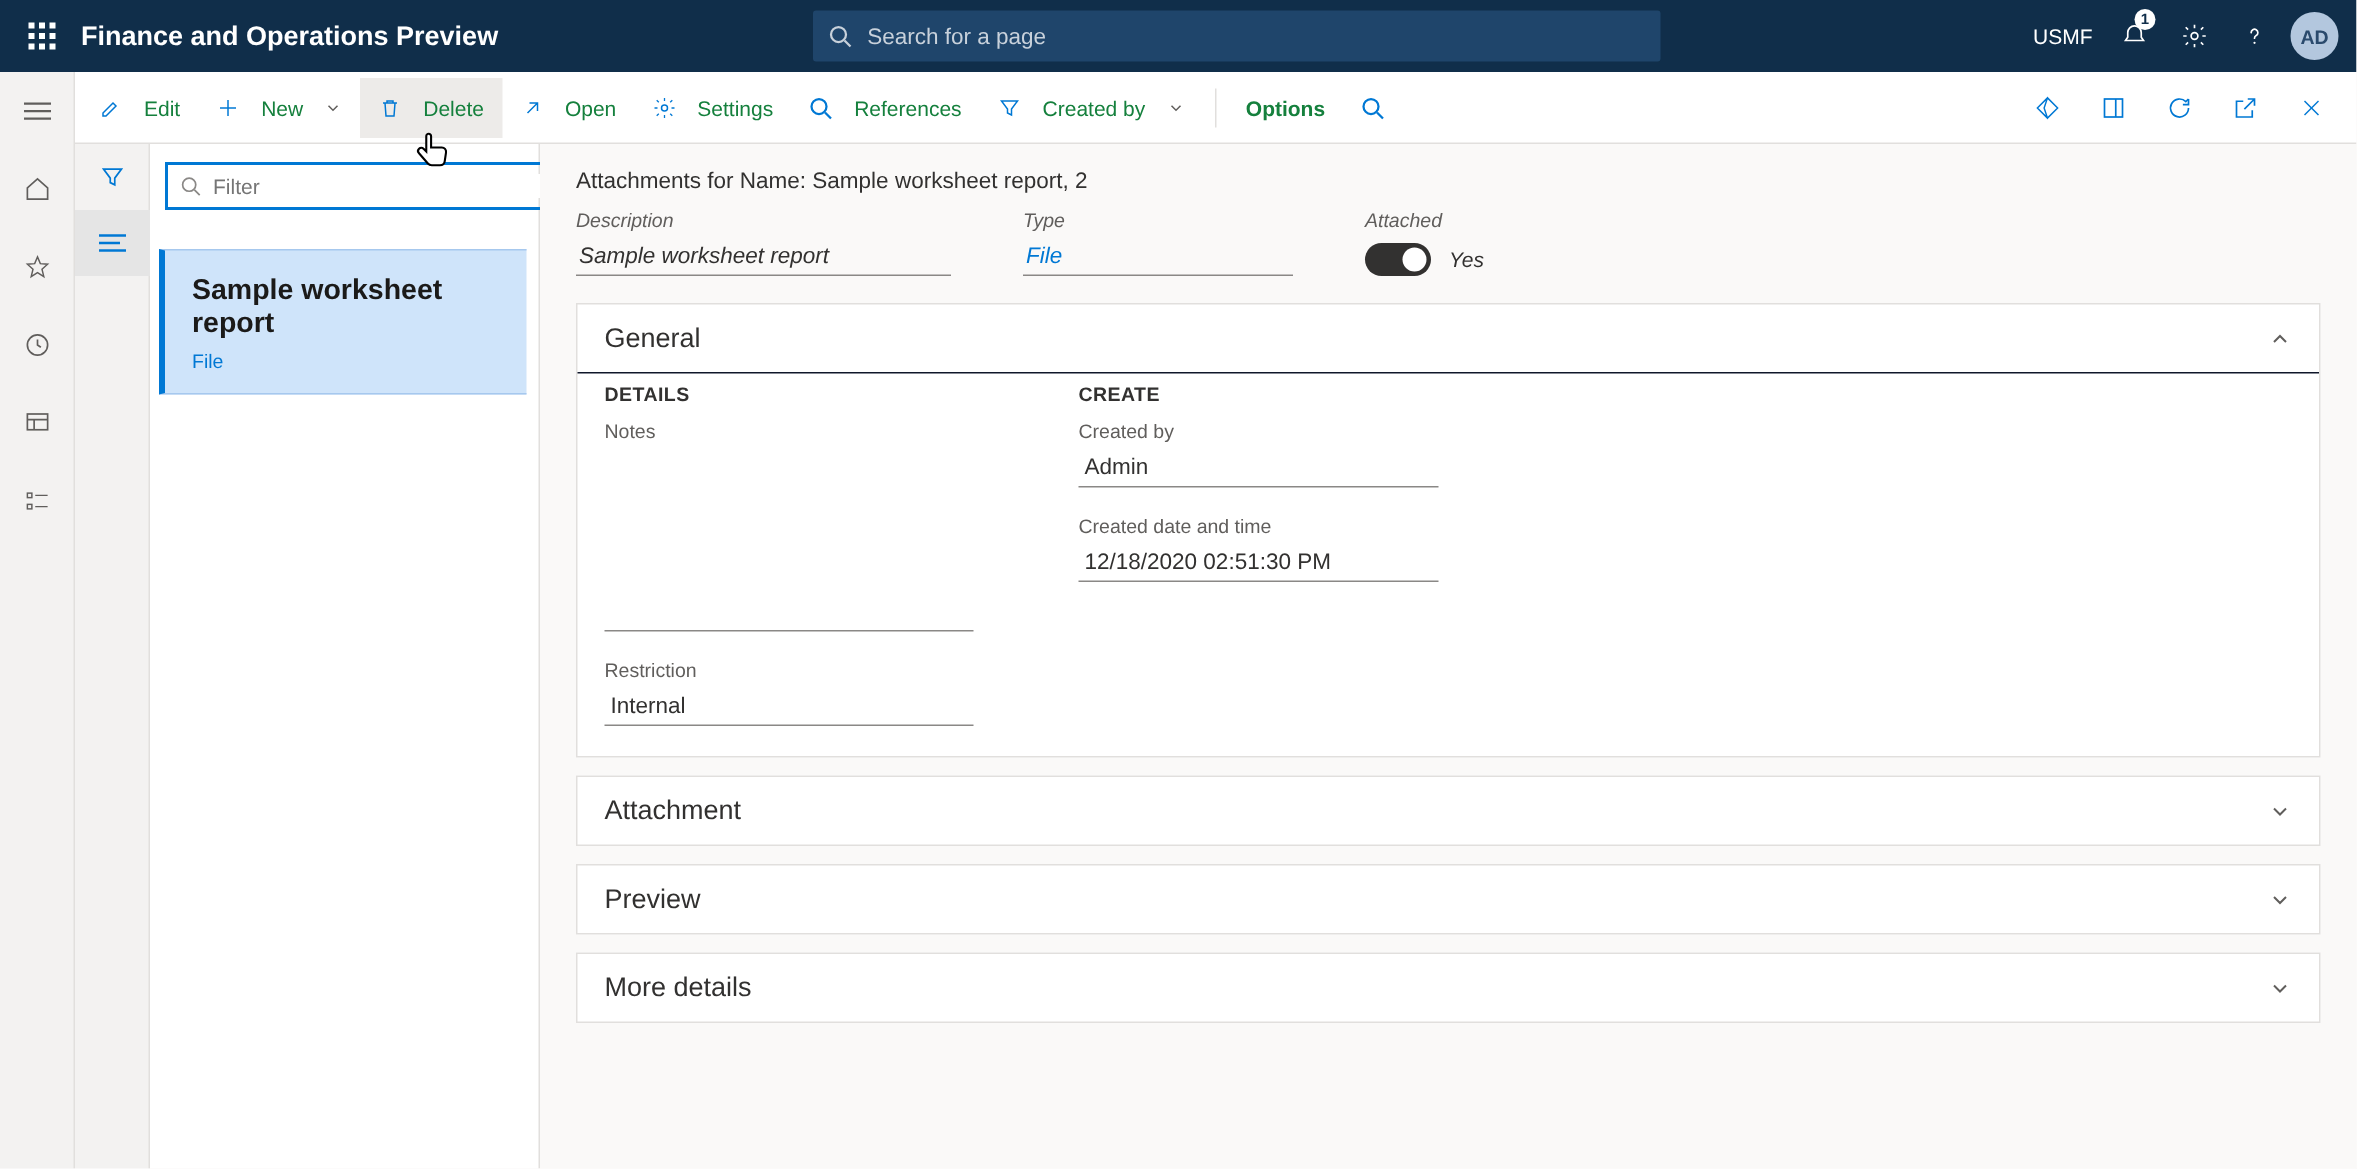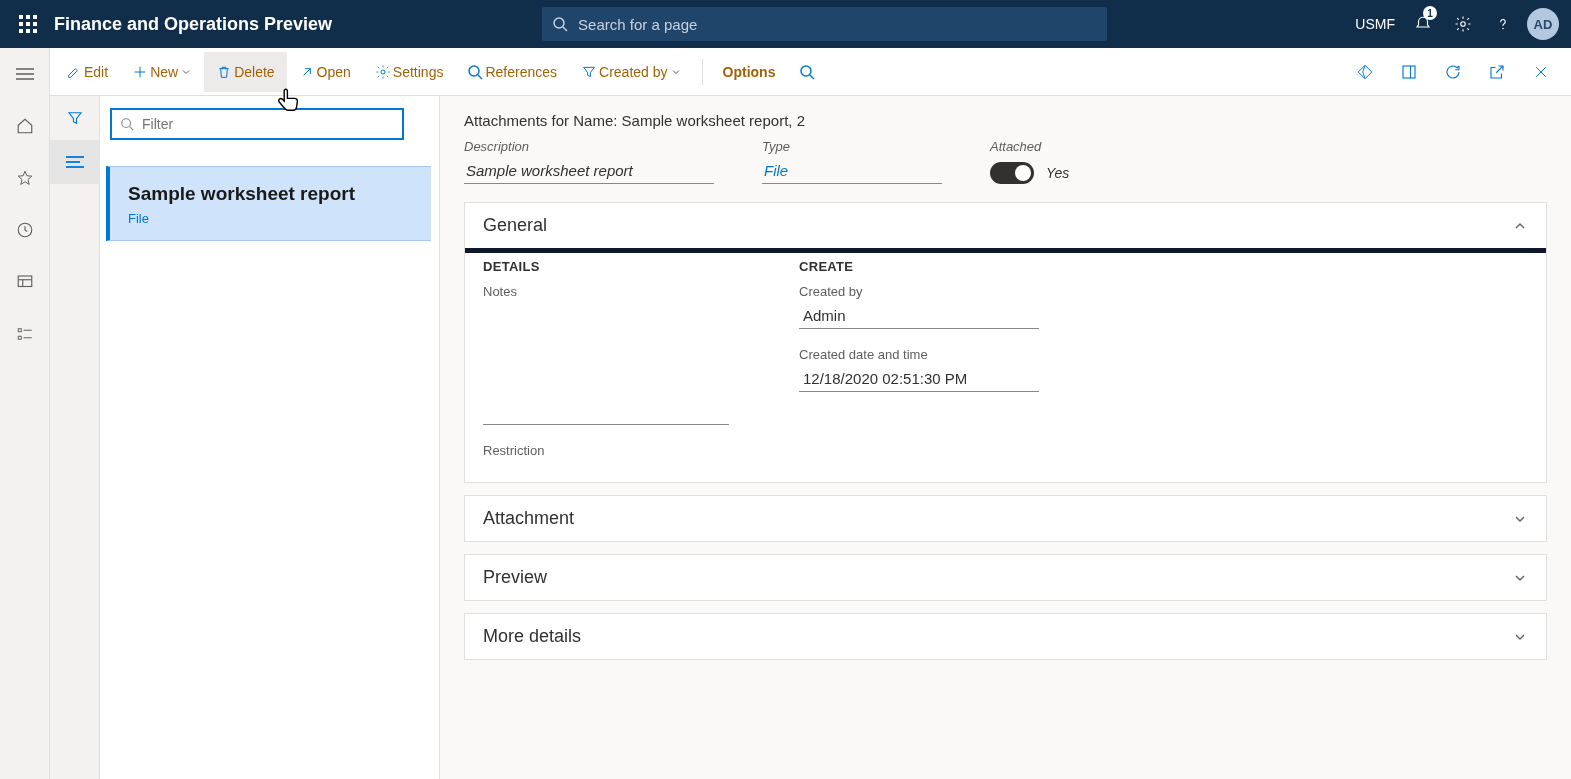--- a/index.html
+++ b/index.html
@@ -52,40 +52,40 @@
   
   
   .actionbar {
     height: 48px;
     border-bottom:1px solid #e1dfdd;
     display:flex; align-items:center;
     padding: 0 8px 0 4px;
     background:#fff;
   }
   .action-btn {
-    display:flex; align-items:center; gap:2px;
+    display:flex; align-items:center; gap:14px;
     padding: 6px 12px;
     cursor:pointer;
-    color:#a16207;
+    color:#15803d;
     height:40px;
   }
   .action-btn.hover { background:#edebe9; }
   .action-btn svg { color:#0078d4; }
   .action-sep { width:1px; height:26px; background:#e1dfdd; margin:0 8px;}
   .action-right { margin-left:auto; display:flex; align-items:center;}
   .action-right .icon-btn { width:44px;height:40px;display:flex;align-items:center;justify-content:center;cursor:pointer;color:#0078d4;}
   .action-btn.options { font-weight:600; }
 
   
   .content-row { flex:1; display:flex; }
   .subrail { width:50px; background:#f3f2f1; border-right:1px solid #e1dfdd;display:flex;flex-direction:column;align-items:center;}
   .subrail .sub-btn { width:50px;height:44px;display:flex;align-items:center;justify-content:center;cursor:pointer;}
   .subrail .sub-btn.active { background:#e5e5e5; }
 
-  .listcol { width:340px; border-right:1px solid #e1dfdd; background:#fff; padding:12px 8px 0 6px;}
+  .listcol { width:260px; border-right:1px solid #e1dfdd; background:#fff; padding:12px 8px 0 6px;}
   .filterbox {
     width: 294px; height:32px; border:2px solid #0078d4;
     display:flex; align-items:center; padding:0 8px; gap:8px;
     margin-left:4px;
   }
   .filterbox input { border:none; outline:none; flex:1; font-size:14px; }
   .list-item {
     margin-top: 26px;
     background:#cfe4fa;
     border-left:4px solid #0078d4;
@@ -113,21 +113,21 @@
   .toggle .knob { position:absolute; top:3px; right:3px; width:16px;height:16px;border-radius:50%;background:#fff;}
   
   .panel {
     background:#fff; border:1px solid #e1dfdd; margin-bottom:12px;
   }
   .panel-header {
     display:flex; align-items:center; justify-content:space-between;
     padding: 12px 18px; cursor:pointer;text-align:center;
   }
   .panel-title { font-size:18px; }
-  .panel-body { padding: 6px 18px 20px 18px; border-top:5px solid #0f172a;}
+  .panel-body { padding: 6px 18px 20px 18px; border-top:1px solid #0f172a;}
   .body-cols { display:flex; gap:70px; }
   .grp-title { font-size:13px; font-weight:700; letter-spacing:0.3px; color:#323130; margin-bottom:10px;}
   .fld-label { font-size:13px; color:#605e5c; margin-bottom:4px;}
   .fld-input {
     border:none; border-bottom:1px solid #8a8886; background:transparent;
     padding:4px 4px; font-size:15px; min-width:180px;
   }
   .fld-input.wide { min-width:240px;}
   .notes-box {
     margin-top:6px; width:246px; height:120px; border:none; border-bottom:1px solid #8a8886; background:transparent;
@@ -391,20 +391,21 @@
               </svg>
           </div>
           <div class="panel-body">
             <div class="body-cols">
               <div>
                 <div class="grp-title">DETAILS</div>
                 <div class="fld-label">Notes</div>
                 <div class="notes-box"></div>
                 <div style="height:18px;"></div>
                 <div class="fld-label">Restriction</div>
+                <div class="fld-input">Internal</div>
               </div>
               <div>
                 <div class="grp-title">CREATE</div>
                 <div class="fld-label">Created by</div>
                 <div class="fld-input">Admin</div>
                 <div style="height:18px;"></div>
                 <div class="fld-label">Created date and time</div>
                 <div class="fld-input wide">12/18/2020 02:51:30 PM</div>
               </div>
             </div>

